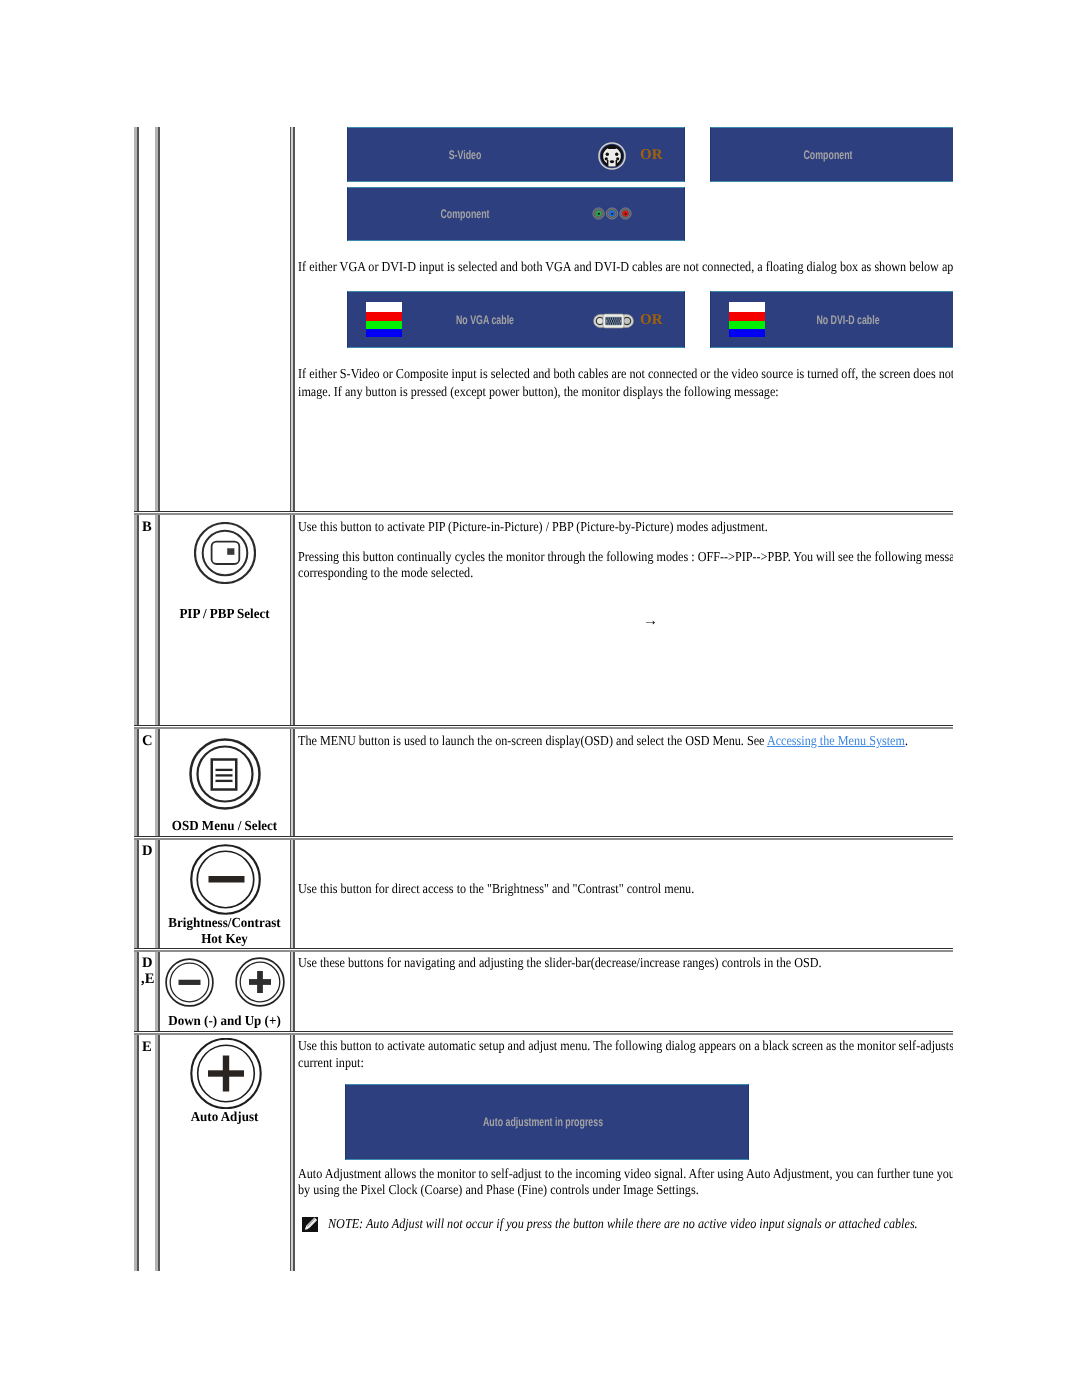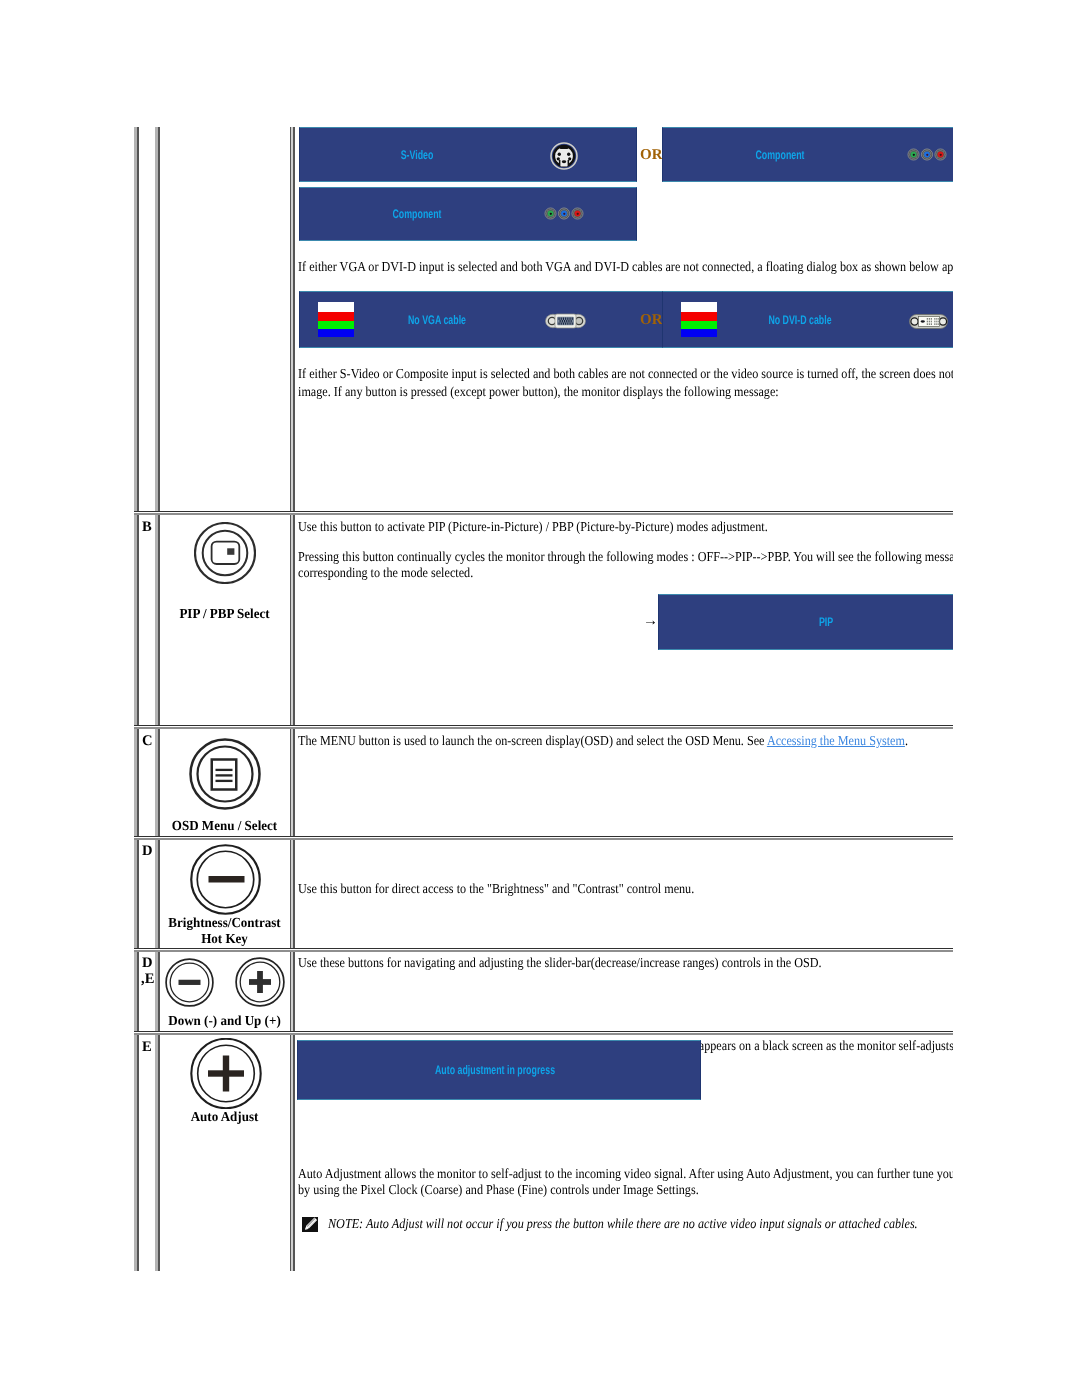--- a/index.html
+++ b/index.html
@@ -20,22 +20,22 @@
         transform:scaleX(0.888) translateZ(0);transform-origin:0 0;}
   .lbl{position:absolute;font-size:13.8px;font-weight:bold;text-align:center;
        font-family:"Liberation Serif",serif;transform:scaleX(0.945) translateZ(0);transform-origin:50% 0;}
   .rowid{position:absolute;font-size:14.6px;font-weight:bold;font-family:"Liberation Serif",serif;transform:translateZ(0);}
   .lnk{color:#3d87e0;text-decoration:underline;}
 
   
   .osd{position:absolute;background:#2e3f7f;box-sizing:border-box;
        border-top:1px solid #3c8aae;border-bottom:1px solid #3c8aae;
        border-left:1px solid #1f3570;border-right:1px solid #1f3570;
-       color:#0ea5e9;font-family:"Liberation Sans",sans-serif;font-weight:bold;
-       display:flex;align-items:center;}
+       color:#a3a3a3;font-family:"Liberation Sans",sans-serif;font-weight:bold;
+       display:flex;align-items:center;margin-left:48px;}
   .osd .t{font-size:12.4px;display:inline-block;transform-origin:center;}
   .or{position:absolute;color:#a16207;font-weight:bold;font-size:15px;font-family:"Liberation Serif",serif;}
   .arrow{position:absolute;color:#000;font-size:15px;font-family:"Liberation Serif",serif;transform:translateZ(0);}
 
   .colorbars{position:absolute;width:36px;height:35px;
     background:linear-gradient(to bottom,#ffffff 0 28.5%,#f40000 28.5% 54%,#00f000 54% 77%,#0000f4 77% 100%);}
 
   svg{display:block;}
   .btnicon{position:absolute;}
 </style>
@@ -114,21 +114,21 @@
           <circle cx="71" cy="14" r="8.6" fill="none" stroke="#8b8e88" stroke-width="1.4"></circle>
           <circle cx="71" cy="14" r="6.4" fill="#d81818"></circle>
           <circle cx="71.6" cy="14.6" r="2.4" fill="#401414"></circle>
         </g>
       </svg>
     </span>
   </div>
 
   <div class="para" style="left:298px;top:258px;">If either VGA or DVI-D input is selected and both VGA and DVI-D cables are not connected, a floating dialog box as shown below appears.</div>
 
-  <div class="osd" style="left:299px;top:291px;width:364px;height:57px;">
+  <div class="osd" style="left:299px;top:291px;width:338px;height:57px;">
     <span class="colorbars" style="left:18px;top:10px;"></span>
     <span class="t" style="position:absolute;left:137px;top:50%;transform:translate(-50%,-50%) scaleX(0.712) translateZ(0);white-space:nowrap;">No VGA cable</span>
     <span class="btnicon" style="left:245px;top:20px;">
       <svg width="41" height="18" viewBox="0 0 82 36">
         <ellipse cx="16" cy="18" rx="15" ry="13.5" fill="#d9dad5" stroke="#8a8c86" stroke-width="1.4"></ellipse>
         <ellipse cx="66" cy="18" rx="15" ry="13.5" fill="#d9dad5" stroke="#8a8c86" stroke-width="1.4"></ellipse>
         <circle cx="14" cy="18" r="7.4" fill="#e2e3de" stroke="#3a3c38" stroke-width="2.6"></circle>
         <circle cx="68" cy="18" r="7.4" fill="#c3c5c0" stroke="#3a3c38" stroke-width="2.6"></circle>
         <path d="M24 4 h34 a4 4 0 0 1 4 4 v20 a4 4 0 0 1 -4 4 h-34 a4 4 0 0 1 -4 -4 v-20 a4 4 0 0 1 4 -4 z" fill="#eeefe9" stroke="#8a8c86" stroke-width="1.4"></path>
         <path d="M26.5 9.5 h29 a2.5 2.5 0 0 1 2.5 2.5 v12 a2.5 2.5 0 0 1 -2.5 2.5 h-29 a2.5 2.5 0 0 1 -2.5 -2.5 v-12 a2.5 2.5 0 0 1 2.5 -2.5 z" fill="#7e8c9e"></path>
@@ -207,23 +207,20 @@
       <rect x="66.4" y="52.6" width="14.4" height="13" fill="#3a3a3a"></rect>
     </svg>
   </span>
   <div class="lbl" style="left:159px;top:606px;width:131px;">PIP / PBP Select</div>
 
   <div class="para" style="left:298px;top:518px;">Use this button to activate PIP (Picture-in-Picture) / PBP (Picture-by-Picture) modes adjustment.</div>
   <div class="para" style="left:298px;top:548px;">Pressing this button continually cycles the monitor through the following modes : OFF--&gt;PIP--&gt;PBP. You will see the following message</div>
   <div class="para" style="left:298px;top:564px;">corresponding to the mode selected.</div>
 
   <div class="arrow" style="left:643px;top:613px;">→</div>
-  <div class="osd" style="left:658px;top:594px;width:340px;height:56px;">
-    <span class="t" style="position:absolute;left:167px;top:50%;transform:translate(-50%,-50%) scaleX(0.712) translateZ(0);white-space:nowrap;">PIP</span>
-  </div>
 
   <div class="rowid" style="left:142px;top:733px;">C</div>
   <span class="btnicon" style="left:189px;top:738px;">
     <svg width="72" height="72" viewBox="0 0 144 144">
       <circle cx="72" cy="72" r="69" fill="none" stroke="#262626" stroke-width="5"></circle>
       <circle cx="72" cy="72" r="55" fill="none" stroke="#262626" stroke-width="4.4"></circle>
       <rect x="45.5" y="43" width="49" height="60" fill="none" stroke="#262626" stroke-width="5"></rect>
       <g fill="#262626">
         <rect x="53" y="61.5" width="34" height="4.6"></rect>
         <rect x="53" y="72.5" width="34" height="4.6"></rect>
@@ -273,21 +270,21 @@
       <circle cx="72" cy="71" r="56.6" fill="none" stroke="#1e1e1e" stroke-width="3.2"></circle>
       <rect x="36" y="64.6" width="72" height="12.8" fill="#2a2420"></rect>
       <rect x="65.6" y="35" width="12.8" height="72" fill="#2a2420"></rect>
     </svg>
   </span>
   <div class="lbl" style="left:159px;top:1109px;width:131px;">Auto Adjust</div>
 
   <div class="para" style="left:298px;top:1037px;">Use this button to activate automatic setup and adjust menu. The following dialog appears on a black screen as the monitor self-adjusts to the</div>
   <div class="para" style="left:298px;top:1054px;">current input:</div>
 
-  <div class="osd" style="left:297px;top:1040px;width:404px;height:60px;">
+  <div class="osd" style="left:297px;top:1084px;width:404px;height:76px;">
     <span class="t" style="position:absolute;left:197px;top:50%;transform:translate(-50%,-50%) scaleX(0.712) translateZ(0);white-space:nowrap;">Auto adjustment in progress</span>
   </div>
 
   <div class="para" style="left:298px;top:1165px;">Auto Adjustment allows the monitor to self-adjust to the incoming video signal. After using Auto Adjustment, you can further tune your monitor</div>
   <div class="para" style="left:298px;top:1181px;">by using the Pixel Clock (Coarse) and Phase (Fine) controls under Image Settings.</div>
 
   <span class="btnicon" style="left:302px;top:1217px;">
     <svg width="16" height="15" viewBox="0 0 64 60">
       <rect x="0" y="0" width="64" height="60" fill="#111111"></rect>
       <path d="M12 52 L17 35 L50 2 L60 12 L27 45 Z" fill="#ffffff"></path>

